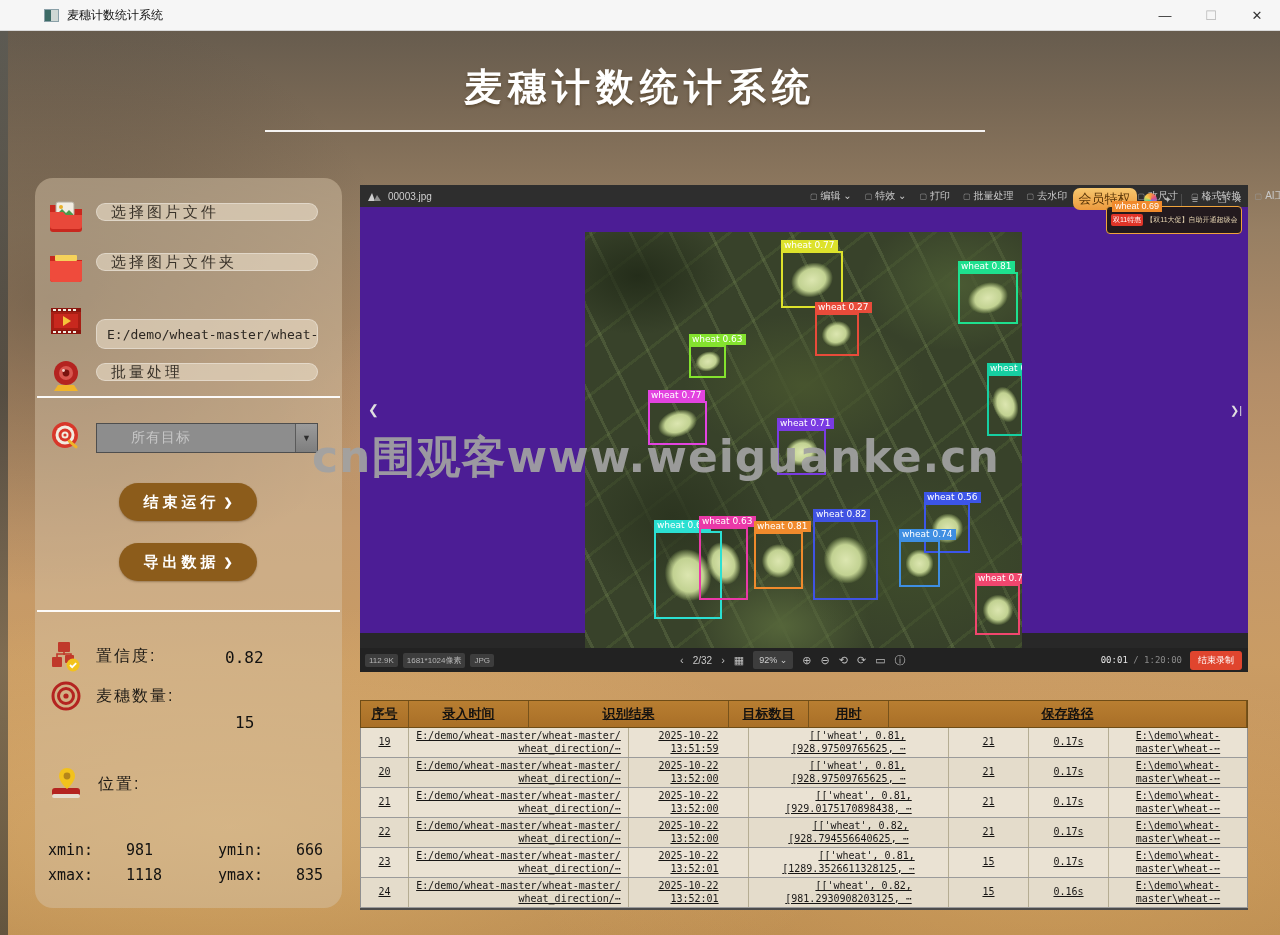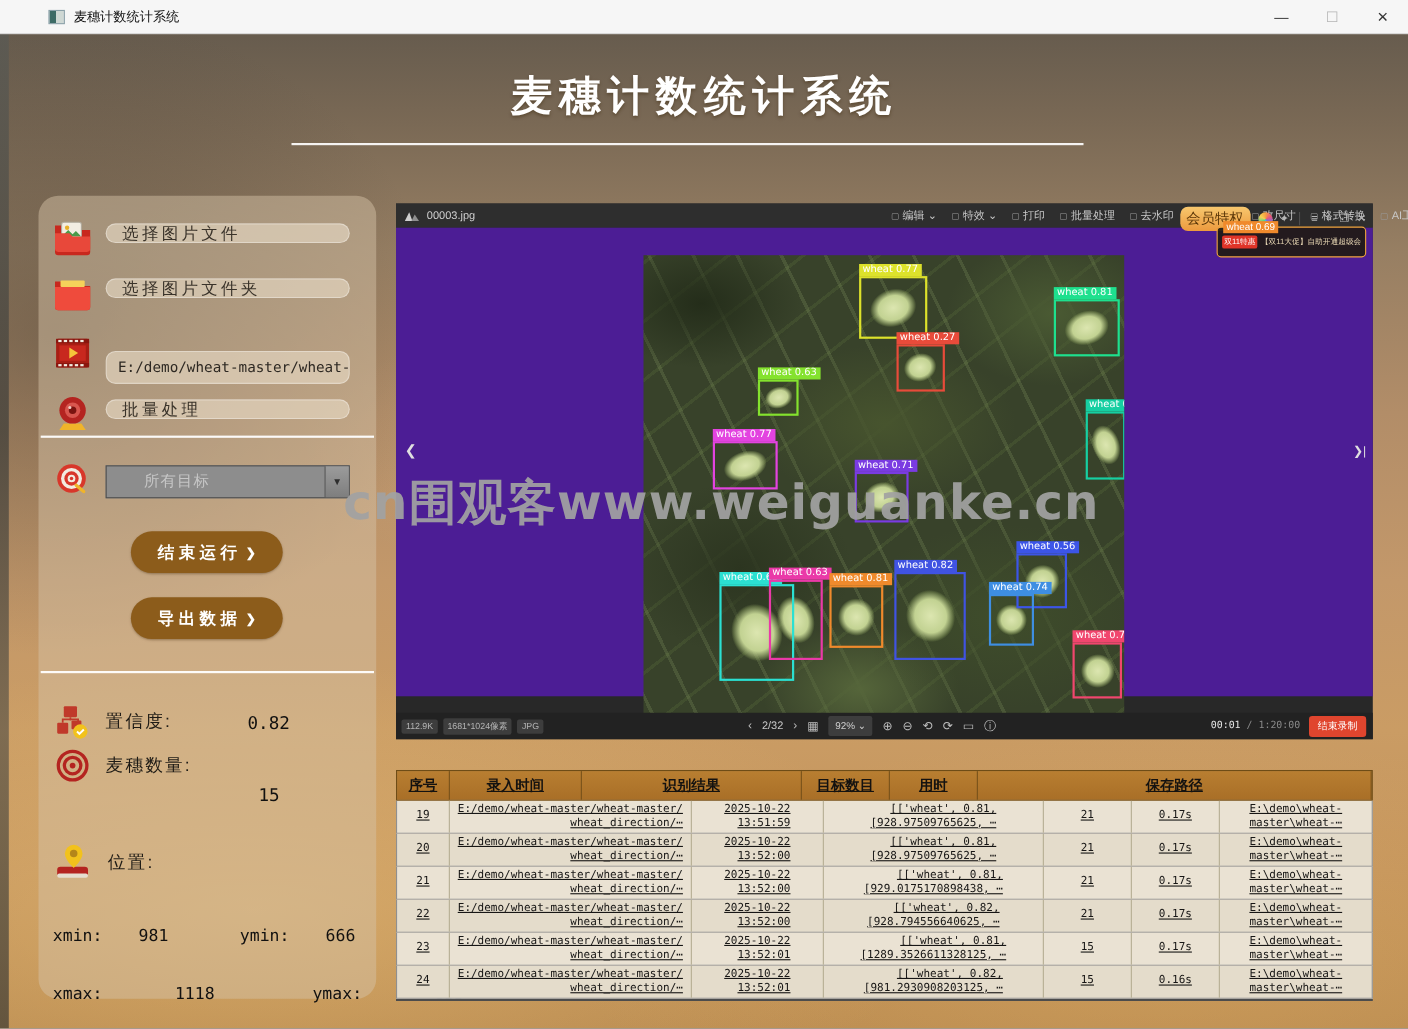--- a/index.html
+++ b/index.html
@@ -236,21 +236,21 @@
       </svg>
       <span class="stat-label">位置:</span>
     </div>
 
     <div class="coord-row" style="left:13px; top:638px;margin-top:25px;">
       <span class="cl">xmin:</span>
       <span class="cv">981</span>
       <span class="cl">ymin:</span>
       <span>666</span>
     </div>
-    <div class="coord-row" style="left:13px; top:716px;gap:33px;">
+    <div class="coord-row" style="left:13px; top:688px;">
       <span class="cl">xmax:</span>
       <span class="cv">1118</span>
       <span class="cl">ymax:</span>
       <span>835</span>
     </div>
   </aside>
 
   <section class="viewer">
     <div class="v-toolbar">
       <svg class="v-logo" viewBox="0 0 13 10">

